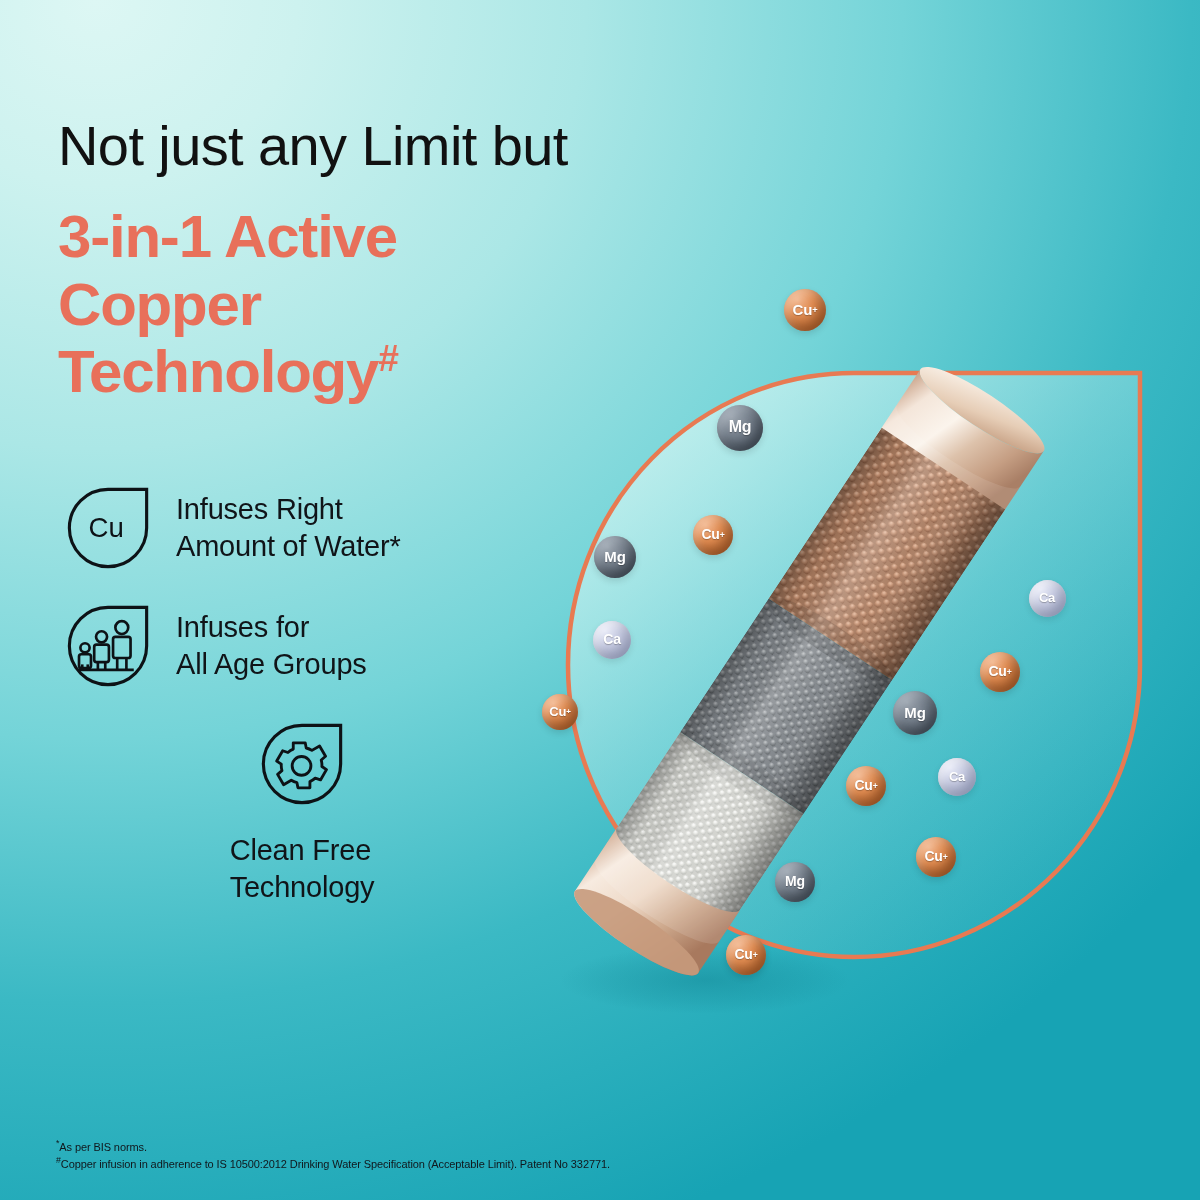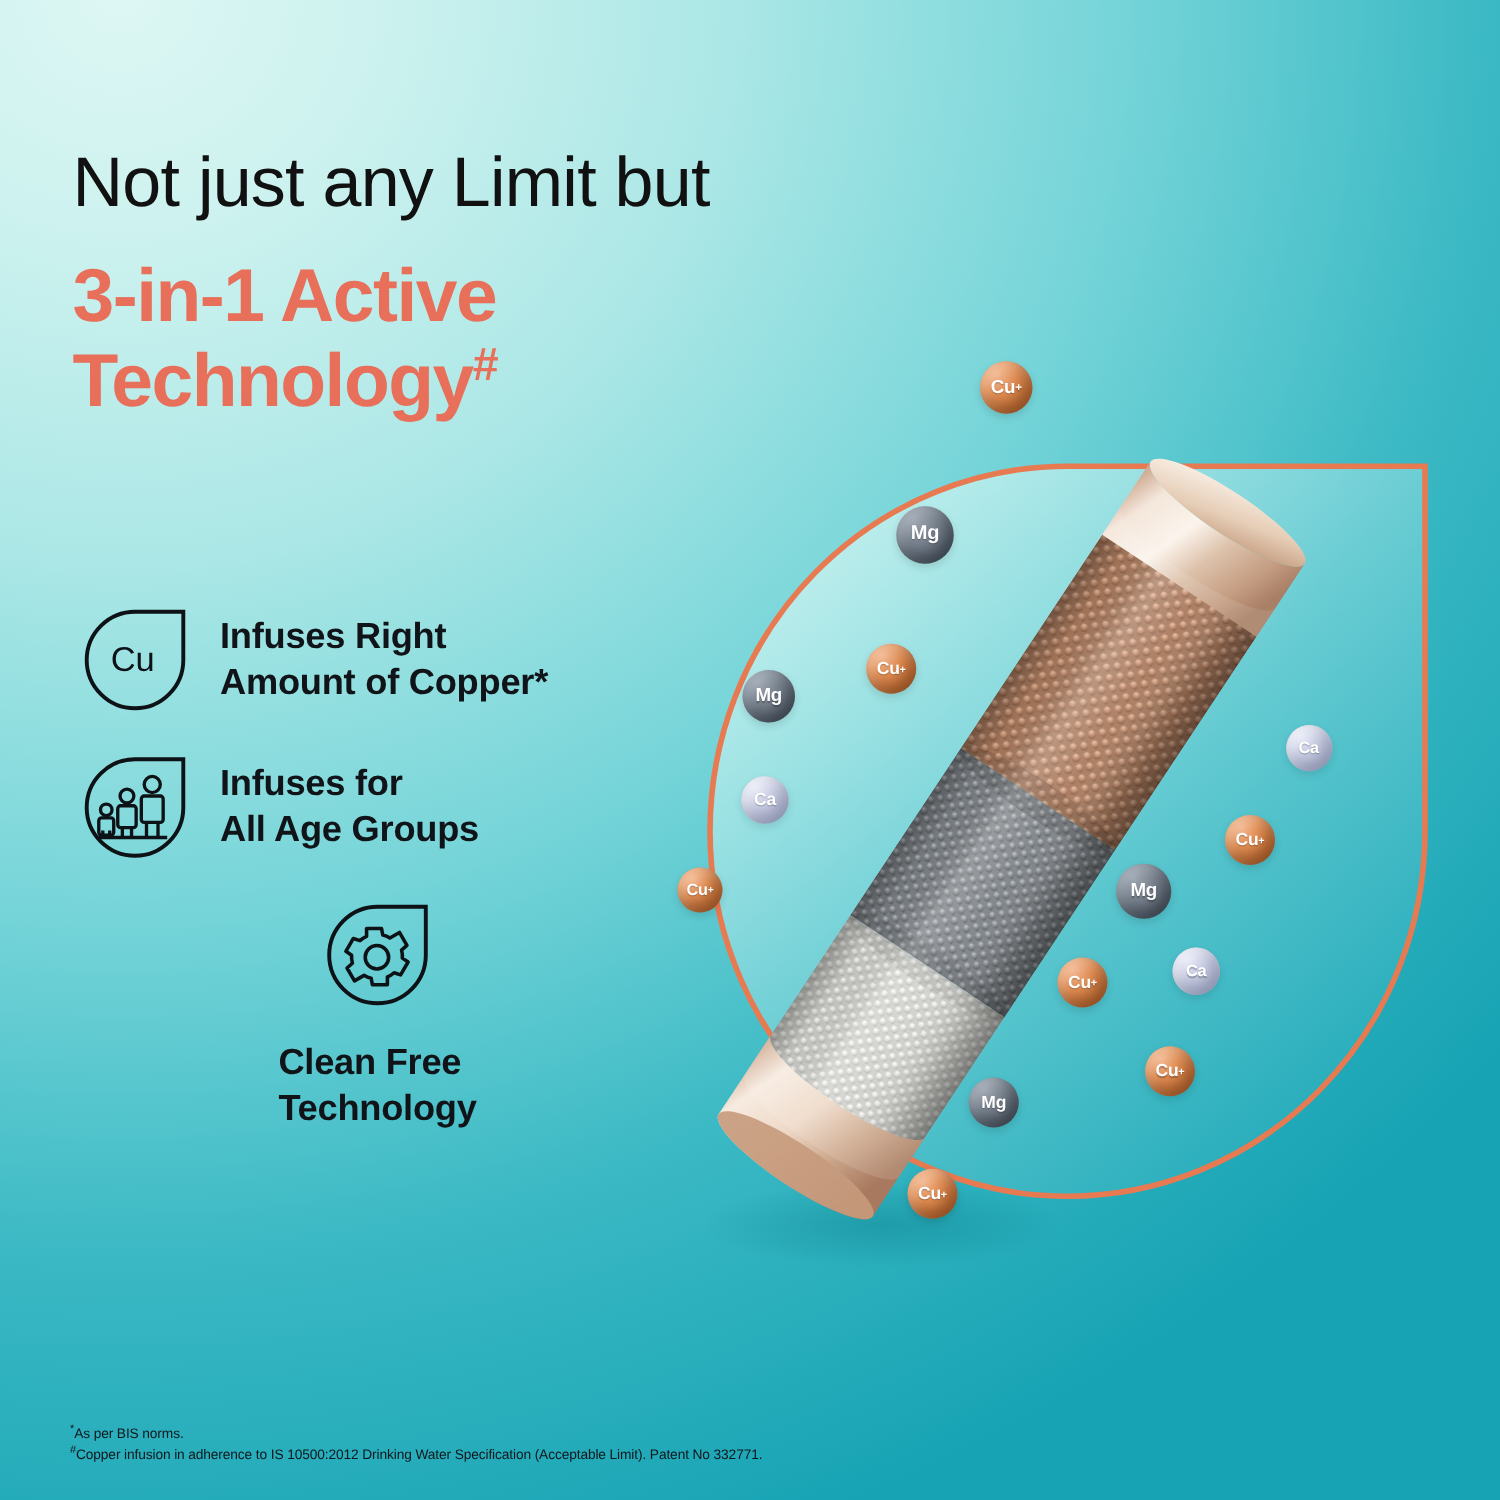--- a/index.html
+++ b/index.html
@@ -92,21 +92,21 @@
     flex: 0 0 auto;
     width: 92px;
     height: 92px;
   }
   .feature-icon svg { display: block; width: 100%; height: 100%; }
 
   .feature-text {
     font-size: 29px;
     line-height: 1.28;
     color: #101418;
-    font-weight: 700;
+    font-weight: 400;
     letter-spacing: -0.2px;
   }
   .feature-text .ft-line { display: block; white-space: nowrap; }
 
   
   .product {
     position: absolute;
     left: 500px;
     top: 280px;
     width: 640px;
@@ -352,36 +352,37 @@
       <div class="ion cu" style="left: 726px; top: 935px; width: 40px; height: 40px; font-size: 14px;">
         <span>Cu</span>
         <sup>+</sup>
       </div>
     </div>
 
   <div class="headline">
     <div class="headline-top">Not just any Limit but</div>
     <div class="headline-main">
       <span class="hl-line">3-in-1 Active</span>
+      <span class="hl-line">Copper</span>
       <span class="hl-line"><span>Technology</span><sup>#</sup></span>
     </div>
   </div>
 
   <div class="features">
 
     <div class="feature">
       <div class="feature-icon">
         <svg viewBox="0 0 100 100" xmlns="http://www.w3.org/2000/svg">
           <path d="M92 8 L92 50 A42 42 0 1 1 50 8 Z" fill="none" stroke="#0d1216" stroke-width="3.4" stroke-linejoin="miter"></path>
           <text x="48" y="60" text-anchor="middle" font-family="Liberation Sans, sans-serif" font-size="30" fill="#0d1216">Cu</text>
         </svg>
       </div>
       <div class="feature-text">
         <span class="ft-line">Infuses Right</span>
-        <span class="ft-line">Amount of Copper*</span>
+        <span class="ft-line">Amount of Water*</span>
       </div>
     </div>
 
     <div class="feature">
       <div class="feature-icon">
         <svg viewBox="0 0 100 100" xmlns="http://www.w3.org/2000/svg">
           <path d="M92 8 L92 50 A42 42 0 1 1 50 8 Z" fill="none" stroke="#0d1216" stroke-width="3.4" stroke-linejoin="miter"></path>
           <g fill="none" stroke="#0d1216" stroke-width="2.9" stroke-linejoin="round">
 
             <line x1="18" y1="76" x2="78" y2="76" stroke-width="3"></line>

